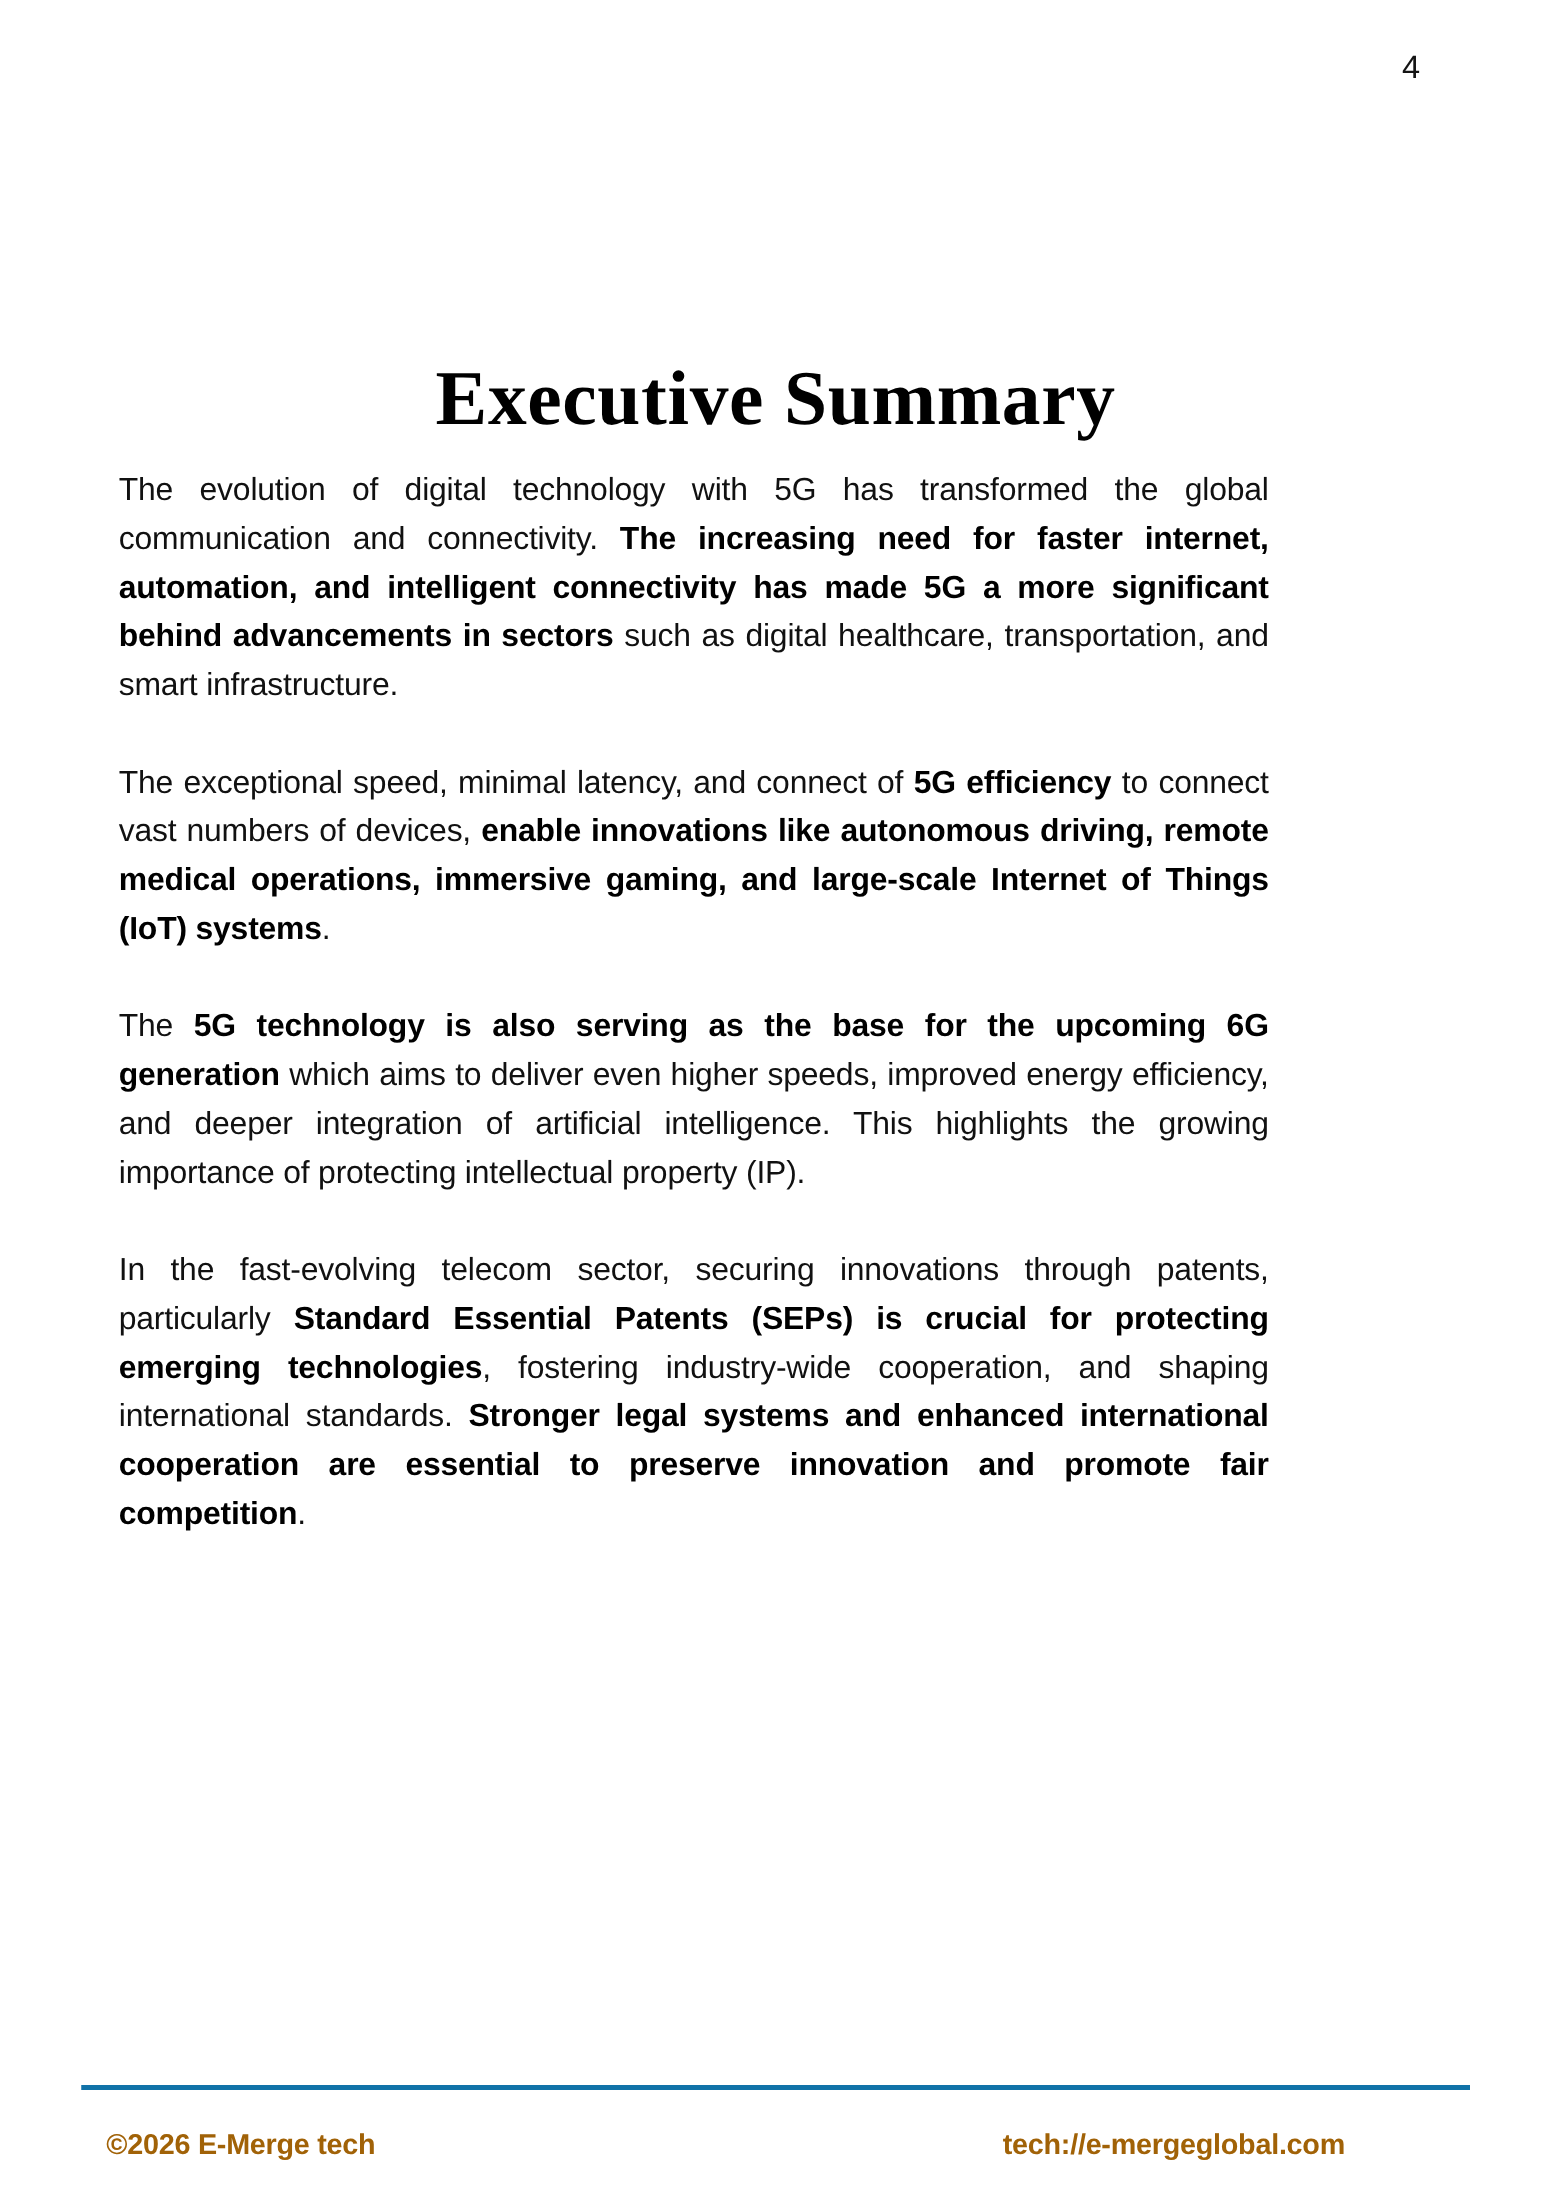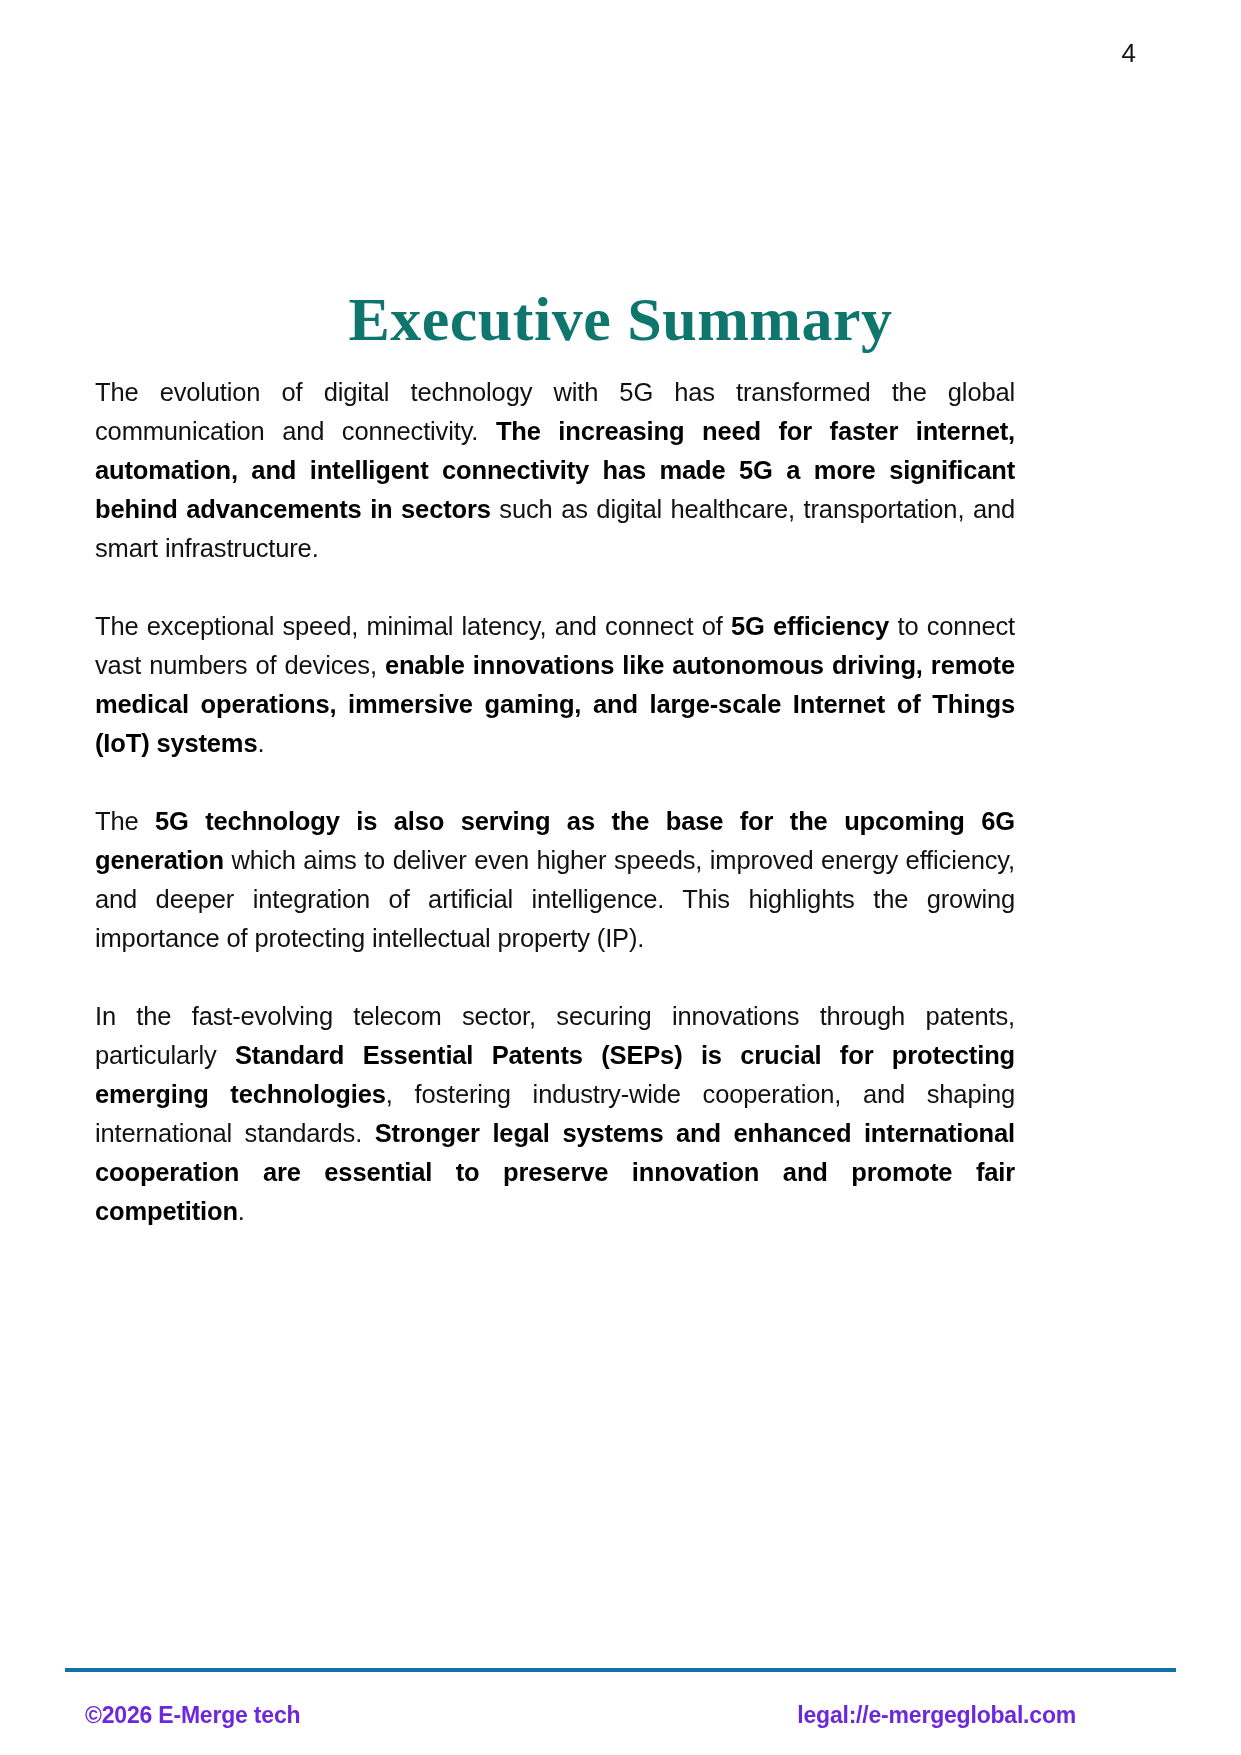--- a/index.html
+++ b/index.html
@@ -36,21 +36,21 @@
   .doc-title {
     position: absolute;
     top: 243px;
     left: 0;
     width: 1241px;
     text-align: center;
     font-family: "Liberation Serif", "DejaVu Serif", serif;
     font-weight: bold;
     font-size: 62px;
     line-height: 1.1;
-    color: #0f766e;
+    color: #000000;
     letter-spacing: 0.5px;
   }
 
   
   .body-block {
     position: absolute;
     top: 373px;
     left: 95px;
     width: 920px;
   }
@@ -88,21 +88,21 @@
     height: 50px;
     display: flex;
     align-items: center;
     justify-content: space-between;
   }
   .footer-left,
   .footer-right {
     font-family: "Liberation Sans", "DejaVu Sans", sans-serif;
     font-size: 23px;
     font-weight: bold;
-    color: #6d28d9;
+    color: #a16207;
     letter-spacing: -0.2px;
     white-space: nowrap;
   }
   .footer-right { padding-right: 80px; }
 </style>
 </head>
 <body>
 
 <div class="page">
 
@@ -114,16 +114,16 @@
     <p class="para"><span>The evolution of digital technology with 5G has transformed the global communication and connectivity. </span><b>The increasing need for faster internet, automation, and intelligent connectivity has made 5G a more significant behind advancements in sectors</b><span> such as digital healthcare, transportation, and smart infrastructure.</span></p>
     <p class="para"><span>The exceptional speed, minimal latency, and connect of </span><b>5G efficiency</b><span> to connect vast numbers of devices, </span><b>enable innovations like autonomous driving, remote medical operations, immersive gaming, and large-scale Internet of Things (IoT) systems</b><span>.</span></p>
     <p class="para"><span>The </span><b>5G technology is also serving as the base for the upcoming 6G generation</b><span> which aims to deliver even higher speeds, improved energy efficiency, and deeper integration of artificial intelligence. This highlights the growing importance of protecting intellectual property (IP).</span></p>
     <p class="para"><span>In the fast-evolving telecom sector, securing innovations through patents, particularly </span><b>Standard Essential Patents (SEPs) is crucial for protecting emerging technologies</b><span>, fostering industry-wide cooperation, and shaping international standards. </span><b>Stronger legal systems and enhanced international cooperation are essential to preserve innovation and promote fair competition</b><span>.</span></p>
   </div>
 
   <div class="footer-rule"></div>
 
   <div class="footer">
     <span class="footer-left">©2026 E-Merge tech</span>
-    <span class="footer-right">legal://e-mergeglobal.com</span>
+    <span class="footer-right">tech://e-mergeglobal.com</span>
   </div>
 
 </div>
 
 </body></html>

